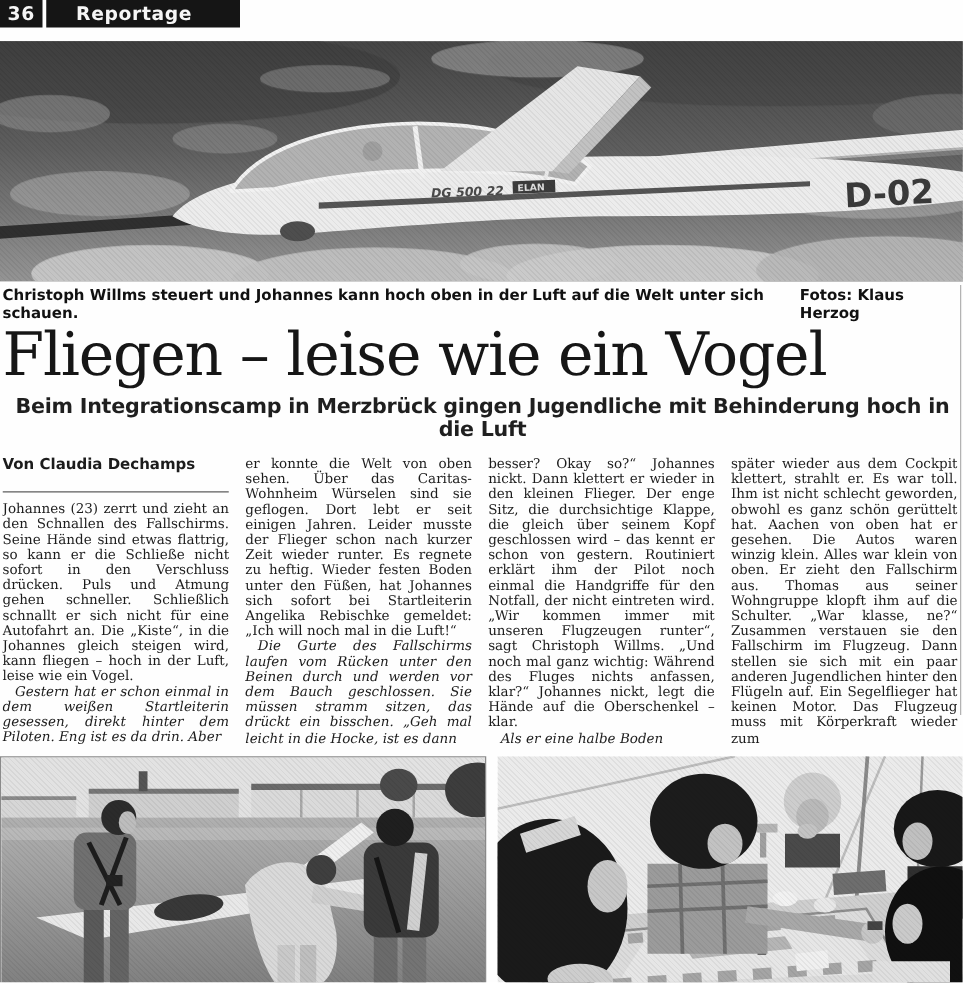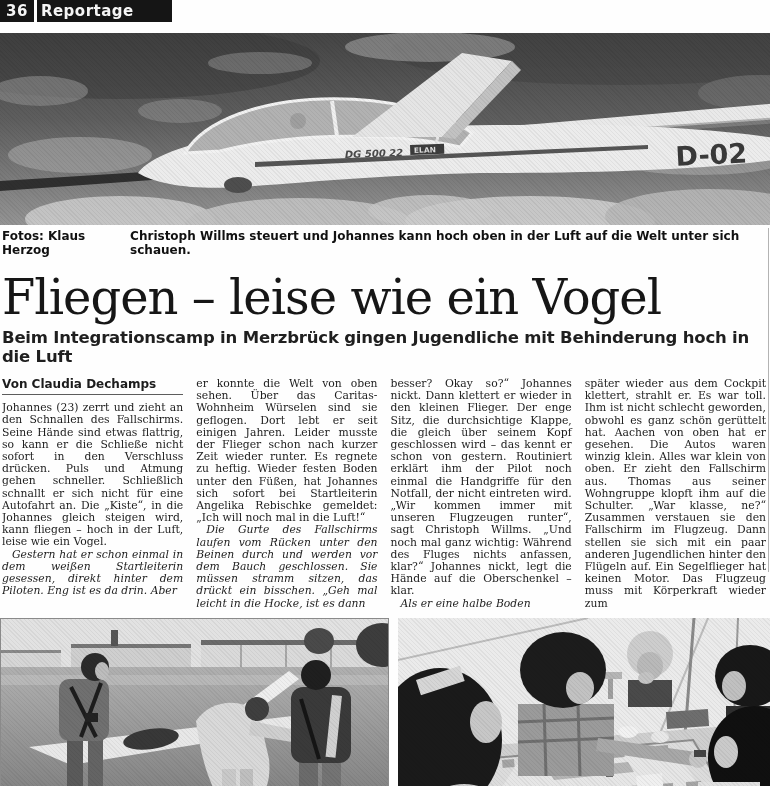--- a/index.html
+++ b/index.html
@@ -2,40 +2,40 @@
 <html><head>
 <meta charset="utf-8">
 <style>
   html,body{margin:0;padding:0;background:#ffffff;}
   .page{width:770px;height:786px;position:relative;background:#fefefe;overflow:hidden;
         font-family:"DejaVu Sans",sans-serif;color:#1a1a1a;}
   
   .header{display:flex;gap:3px;align-items:stretch;height:22px;}
   .hdr-box{background:#151515;color:#f5f5f5;font-weight:bold;font-size:15px;
            display:flex;align-items:center;padding:0 6px;letter-spacing:.5px;}
-  .hdr-box.section{padding:0 38px 0 4px;}
+  .hdr-box.section{padding:0 38px 0 24px;}
   
   .top-photo{margin-top:11px;width:780px;height:192px;position:relative;background:#5a5a5a;}
   .top-photo svg{display:block;}
   .grain{position:absolute;inset:0;pointer-events:none;
          background:repeating-linear-gradient(45deg,rgba(0,0,0,.05) 0 1px,transparent 1px 3px);}
   
   .caption-row{display:flex;justify-content:space-between;font-weight:bold;font-size:12px;
                padding:4px 2px 0 2px;color:#111;}
   
   .headline{font-family:"DejaVu Serif",serif;font-weight:normal;font-size:48px;line-height:1.02;
-            letter-spacing:-1px;white-space:nowrap;margin:16px 0 0 2px;color:#161616;}
-  .subheadline{font-size:16.5px;font-weight:bold;letter-spacing:-.2px;margin:6px 0 0 2px;color:#1f1f1f;}
+            letter-spacing:-1px;white-space:nowrap;margin:3px 0 0 2px;color:#161616;}
+  .subheadline{font-size:16.5px;font-weight:bold;letter-spacing:-.2px;margin:6px 0 0 2px;color:#1f1f1f;text-align:center;}
   
   .columns{display:grid;grid-template-columns:repeat(4,1fr);column-gap:13px;
            margin:12px 4px 0 2px;height:232px;overflow:hidden;
            font-family:"DejaVu Serif",serif;font-size:10.8px;line-height:12.2px;
            text-align:justify;color:#1c1c1c;}
   .byline{font-family:"DejaVu Sans",sans-serif;font-size:12px;font-weight:bold;
-          border-bottom:1.5px solid #5d5d5d;padding-bottom:4px;margin-bottom:7px;text-align:left;}
+          border-bottom:1.5px solid #5d5d5d;padding-bottom:16px;margin-bottom:7px;text-align:left;}
   .columns p{margin:0;}
   .columns p.indent{text-indent:10px;font-style:italic;}
   
   .photos-row{display:flex;gap:9px;margin-top:8px;}
   .bphoto{position:relative;height:192px;}
   .bphoto.left{width:389px;border:1px solid #8a8a8a;box-sizing:border-box;}
   .bphoto.right{width:382px;}
   .scan-edge{position:absolute;right:1px;top:228px;height:344px;width:0;border-left:1px solid #b3b3b3;}
 </style>
 </head>
@@ -103,22 +103,22 @@
         <polygon points="352,104 462,20 512,28 442,104" fill="#e5e5e5"></polygon>
         <polygon points="442,104 512,28 521,37 455,106" fill="#c2c2c2"></polygon>
 
         <text x="676" y="133" font-family="DejaVu Sans, sans-serif" font-size="27" font-weight="bold" fill="#3a3a3a" transform="rotate(-3 676 133)">D-02</text>
       </g>
     </svg>
     <div class="grain"></div>
   </figure>
 
   <div class="caption-row">
+    <span>Christoph Willms steuert und Johannes kann hoch oben in der Luft auf die Welt unter sich schauen.</span>
     <span>Fotos: Klaus Herzog</span>
-    <span>Christoph Willms steuert und Johannes kann hoch oben in der Luft auf die Welt unter sich schauen.</span>
   </div>
 
   <h1 class="headline">Fliegen – leise wie ein Vogel</h1>
   <div class="subheadline">Beim Integrationscamp in Merzbrück gingen Jugendliche mit Behinderung hoch in die Luft</div>
 
   <div class="columns">
     <div class="col">
       <div class="byline">Von Claudia Dechamps</div>
       <p>Johannes (23) zerrt und zieht an den Schnallen des Fallschirms. Seine Hände sind etwas flattrig, so kann er die Schließe nicht sofort in den Verschluss drücken. Puls und Atmung gehen schneller. Schließlich schnallt er sich nicht für eine Autofahrt an. Die „Kiste“, in die Johannes gleich steigen wird, kann fliegen – hoch in der Luft, leise wie ein Vogel.</p>
       <p class="indent">Gestern hat er schon einmal in dem weißen Startleiterin gesessen, direkt hinter dem Piloten. Eng ist es da drin. Aber</p>

